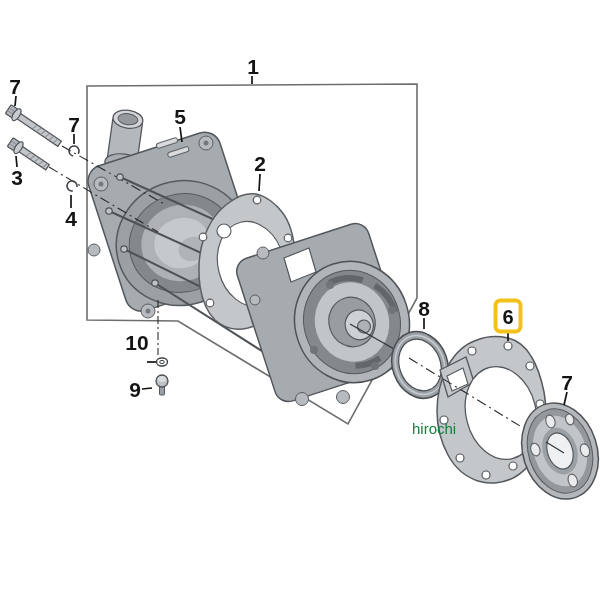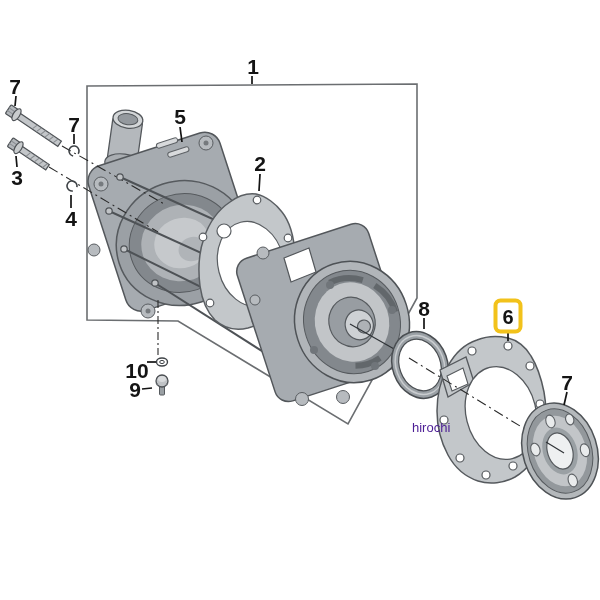--- a/index.html
+++ b/index.html
@@ -15,21 +15,21 @@
     position:absolute;transform:translate(-50%,-50%);
     border:4px solid #f2c21b;border-radius:7px;background:#ffffff;
     min-width:17px;height:27px;padding:0 2px;
     display:flex;align-items:center;justify-content:center;z-index:6;
   }
   .highlight-box span{
     font-weight:bold;font-size:20px;line-height:1;color:#141414;
     font-family:"Liberation Sans",sans-serif;
   }
   .watermark{
-    position:absolute;font-size:13px;color:#4c1d95;z-index:4;
+    position:absolute;font-size:15px;color:#15803d;z-index:4;
     font-family:"Liberation Sans",sans-serif;
   }
 </style>
 </head>
 <body>
 
 <div id="stage">
 
 <svg width="600" height="600" viewBox="0 0 600 600">
 
@@ -253,19 +253,19 @@
 <div class="callout" style="left:260px;top:163px">2</div>
 <div class="callout" style="left:17px;top:177px">3</div>
 <div class="callout" style="left:71px;top:218px">4</div>
 <div class="callout" style="left:180px;top:116px">5</div>
 <div class="highlight-box" style="left:508px;top:316px">
   <span>6</span>
 </div>
 <div class="callout" style="left:567px;top:382px">7</div>
 <div class="callout" style="left:424px;top:308px">8</div>
 <div class="callout" style="left:135px;top:389px">9</div>
-<div class="callout" style="left:137px;top:370px">10</div>
+<div class="callout" style="left:137px;top:342px">10</div>
 <div class="callout" style="left:15px;top:86px">7</div>
 <div class="callout" style="left:74px;top:124px">7</div>
 
 <div class="watermark" style="left:412px;top:420px">hirochi</div>
 
 </div>
 
 </body></html>

